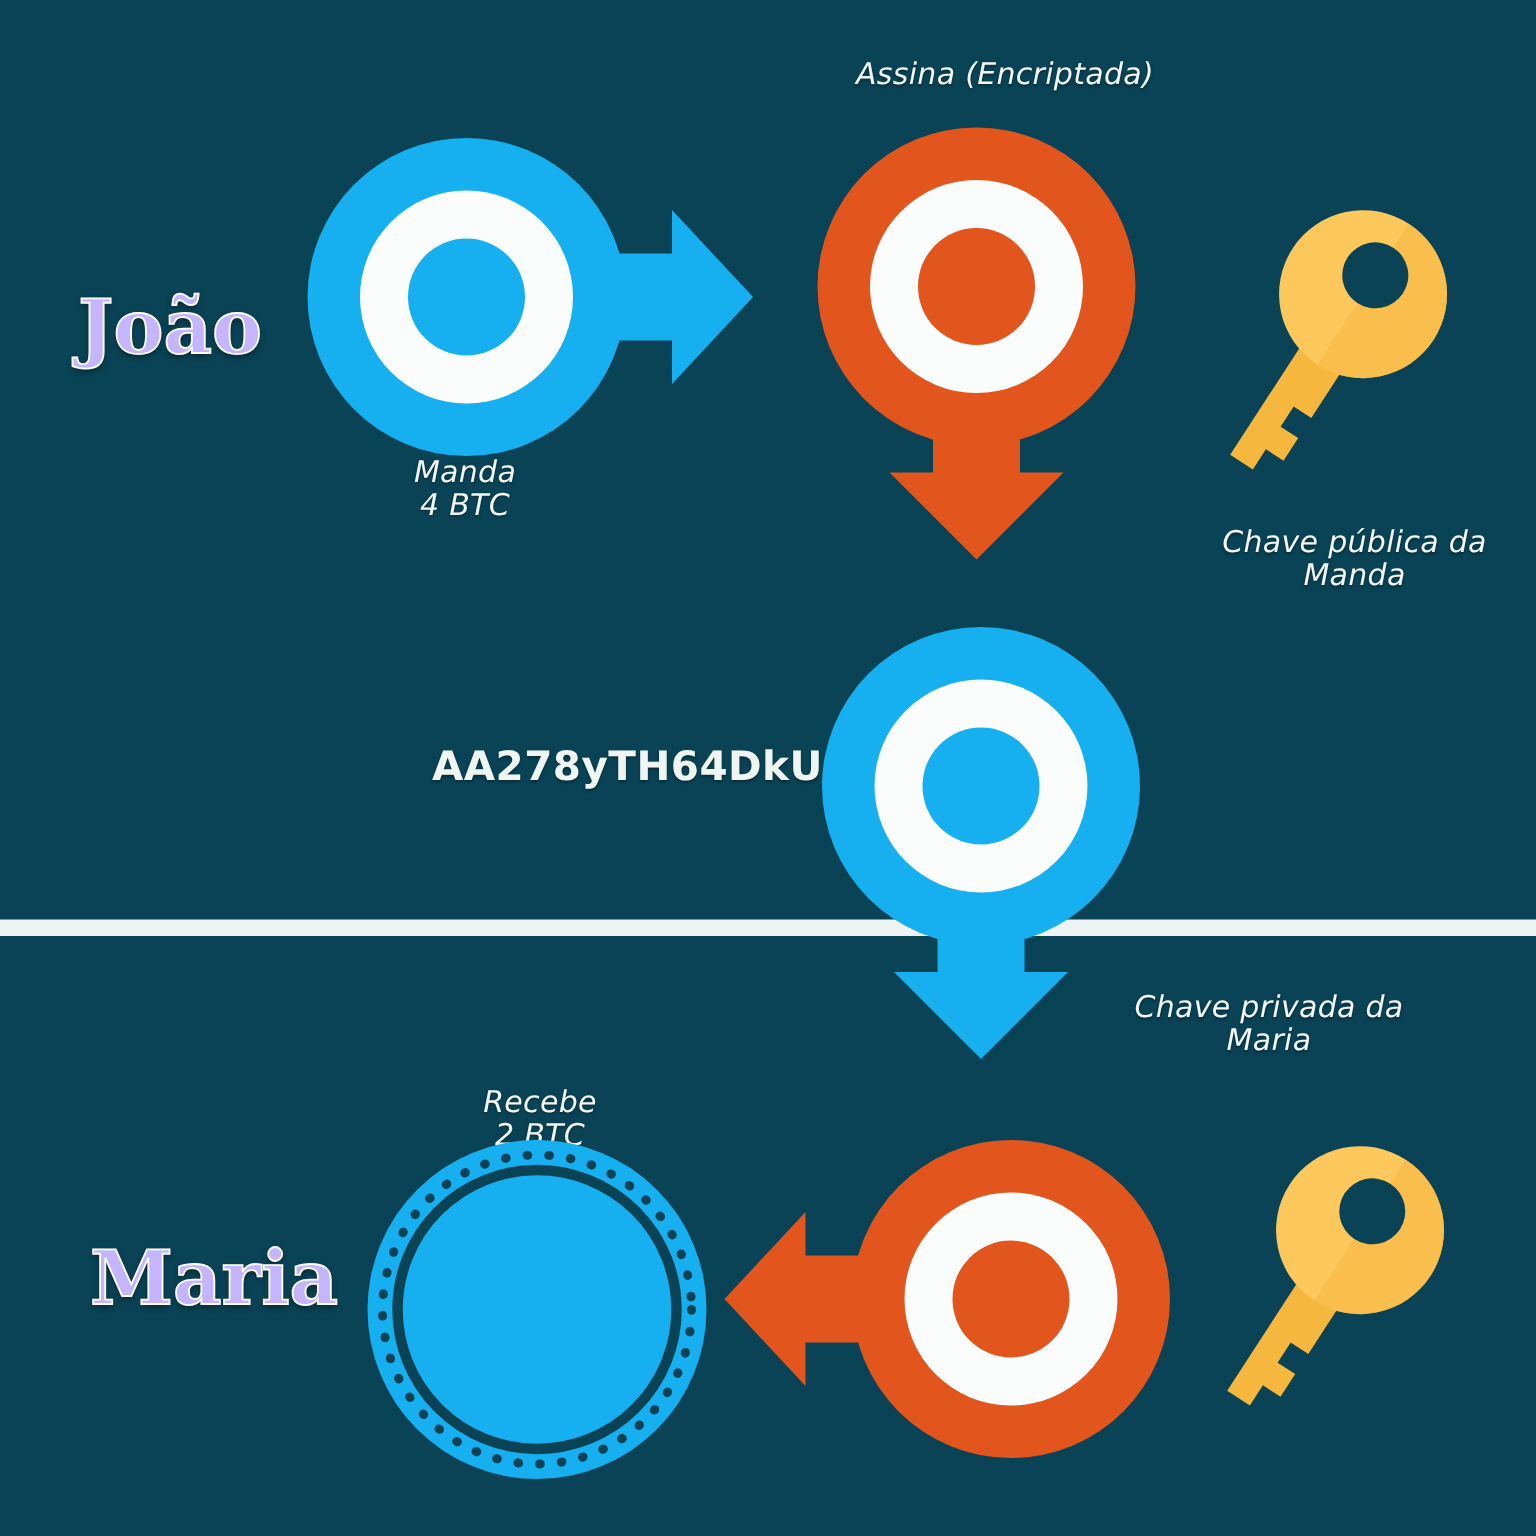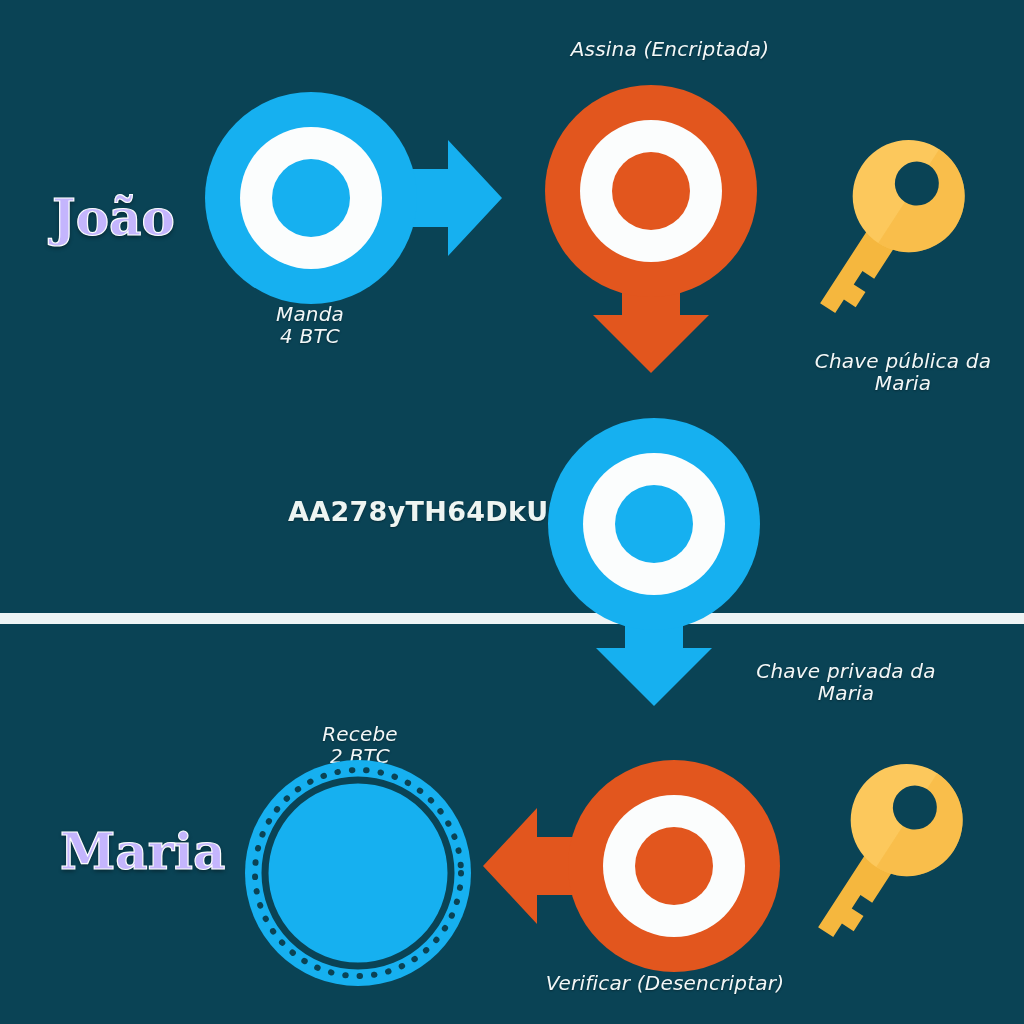--- a/index.html
+++ b/index.html
@@ -122,21 +122,21 @@
         <circle cx="80" cy="62" r="56" fill="#fcc85c"></circle>
 
         <path d="M80 6 A56 56 0 0 1 80 118 Z" fill="#f5b73e" opacity=".55"></path>
 
         <circle cx="80" cy="47" r="22" fill="#0a4355"></circle>
       </g>
     </svg>
   </div>
 
   <div class="label" style="left:782px; top:350px; width:242px;">Chave pública da
-Maria</div>
+Manda</div>
 
   <div class="hash" style="left:288px; top:496px;">AA278yTH64DkU9C</div>
 
   <div class="node z-above" id="n-mid">
     <svg width="212" height="290" viewBox="0 0 212 290">
       <path d="M77 106 L77 230 L48 230 L106 288 L164 230 L135 230 L135 106 Z" fill="#16b0f0"></path>
       <circle cx="106" cy="106" r="106" fill="#16b0f0"></circle>
       <circle cx="106" cy="106" r="71" fill="#fbfdfd"></circle>
       <circle cx="106" cy="106" r="39" fill="#16b0f0"></circle>
     </svg>
@@ -157,21 +157,20 @@
 
   <div class="node" id="n-verify">
     <svg width="300" height="212" viewBox="0 0 300 212">
       <path d="M150 77 L57 77 L57 48 L3 106 L57 164 L57 135 L150 135 Z" fill="#e2561e"></path>
       <circle cx="194" cy="106" r="106" fill="#e2561e"></circle>
       <circle cx="194" cy="106" r="71" fill="#fbfdfd"></circle>
       <circle cx="194" cy="106" r="39" fill="#e2561e"></circle>
     </svg>
   </div>
 
-  <div class="label" style="left:500px; top:972px; width:330px;">Verificar (Desencriptar)</div>
 
   <div class="node" id="k-priv">
     <svg width="160" height="200" viewBox="0 0 160 200">
       <g transform="rotate(33 80 100)">
         <path d="M64 78 L96 78 L96 150 L82 150 L82 166 L96 166
                  L96 184 L82 184 L82 200 L64 200 Z" fill="#f5b73e"></path>
         <circle cx="80" cy="62" r="56" fill="#fcc85c"></circle>
         <path d="M80 6 A56 56 0 0 1 80 118 Z" fill="#f5b73e" opacity=".55"></path>
         <circle cx="80" cy="47" r="22" fill="#0a4355"></circle>
       </g>

